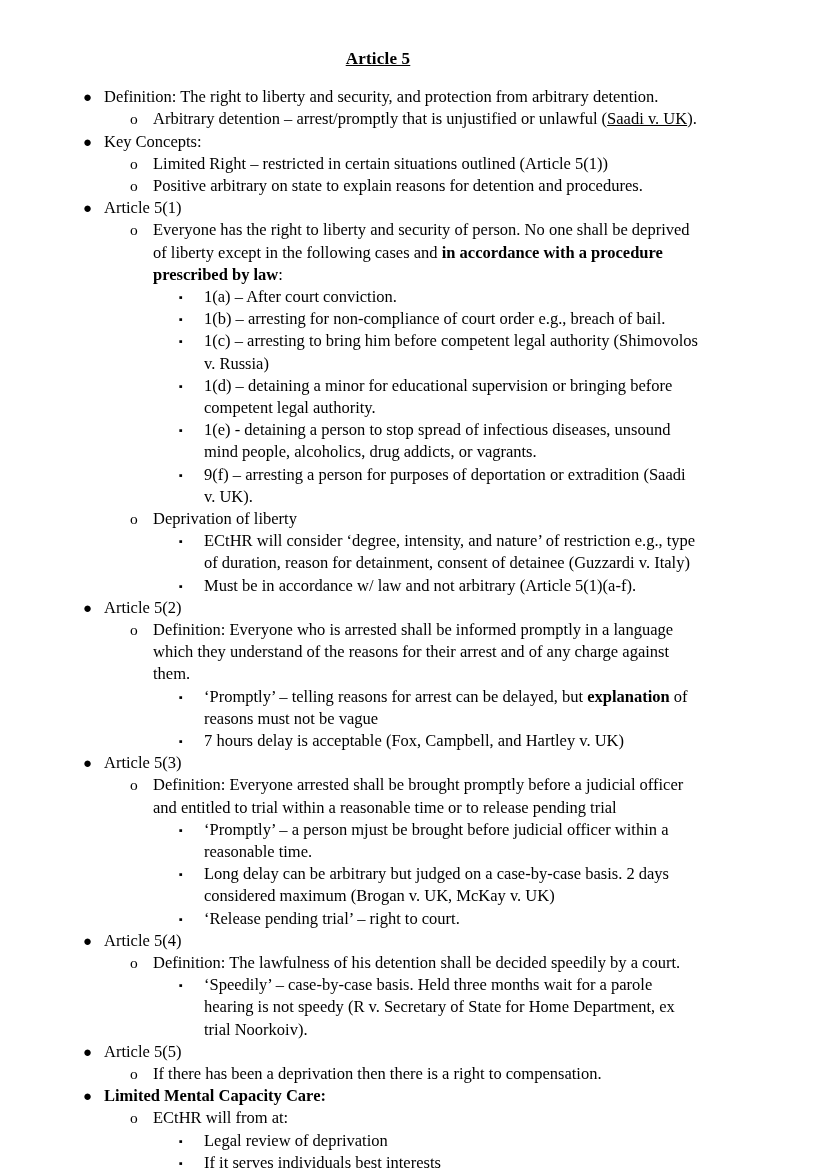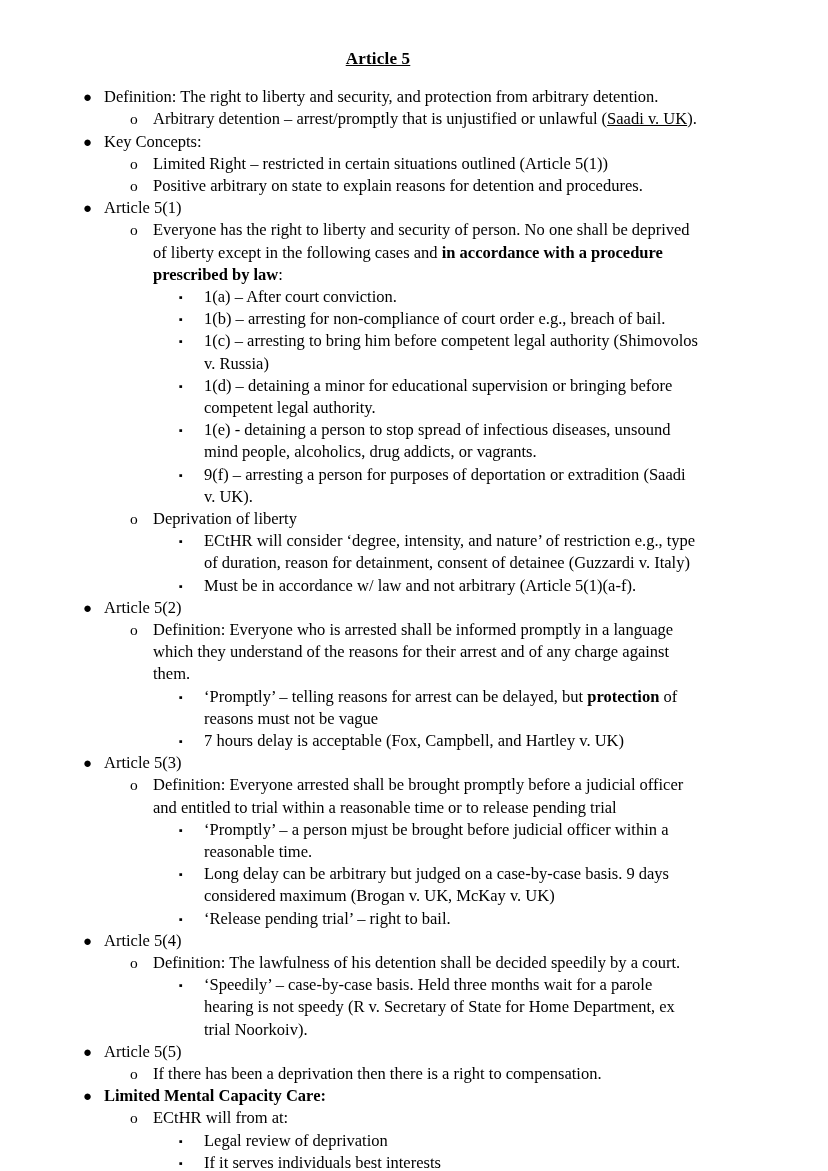--- a/index.html
+++ b/index.html
@@ -163,45 +163,45 @@
       <li class="item l1">
         <span class="marker">●</span>
         <span class="txt"><span>Article 5(2)</span></span>
       </li>
       <li class="item l2">
         <span class="marker">o</span>
         <span class="txt"><span>Definition: Everyone who is arrested shall be informed promptly in a language which they understand of the reasons for their arrest and of any charge against them.</span></span>
       </li>
       <li class="item l3">
         <span class="marker">▪</span>
-        <span class="txt"><span>‘Promptly’ – telling reasons for arrest can be delayed, but </span><span class="b">protection</span><span> of reasons must not be vague</span></span>
+        <span class="txt"><span>‘Promptly’ – telling reasons for arrest can be delayed, but </span><span class="b">explanation</span><span> of reasons must not be vague</span></span>
       </li>
       <li class="item l3">
         <span class="marker">▪</span>
         <span class="txt"><span>7 hours delay is acceptable (Fox, Campbell, and Hartley v. UK)</span></span>
       </li>
       <li class="item l1">
         <span class="marker">●</span>
         <span class="txt"><span>Article 5(3)</span></span>
       </li>
       <li class="item l2">
         <span class="marker">o</span>
         <span class="txt"><span>Definition: Everyone arrested shall be brought promptly before a judicial officer and entitled to trial within a reasonable time or to release pending trial</span></span>
       </li>
       <li class="item l3">
         <span class="marker">▪</span>
         <span class="txt"><span>‘Promptly’ – a person mjust be brought before judicial officer within a reasonable time.</span></span>
       </li>
       <li class="item l3">
         <span class="marker">▪</span>
-        <span class="txt"><span>Long delay can be arbitrary but judged on a case-by-case basis. 9 days considered maximum (Brogan v. UK, McKay v. UK)</span></span>
-      </li>
-      <li class="item l3">
-        <span class="marker">▪</span>
-        <span class="txt"><span>‘Release pending trial’ – right to bail.</span></span>
+        <span class="txt"><span>Long delay can be arbitrary but judged on a case-by-case basis. 2 days considered maximum (Brogan v. UK, McKay v. UK)</span></span>
+      </li>
+      <li class="item l3">
+        <span class="marker">▪</span>
+        <span class="txt"><span>‘Release pending trial’ – right to court.</span></span>
       </li>
       <li class="item l1">
         <span class="marker">●</span>
         <span class="txt"><span>Article 5(4)</span></span>
       </li>
       <li class="item l2">
         <span class="marker">o</span>
         <span class="txt"><span>Definition: The lawfulness of his detention shall be decided speedily by a court.</span></span>
       </li>
       <li class="item l3">

